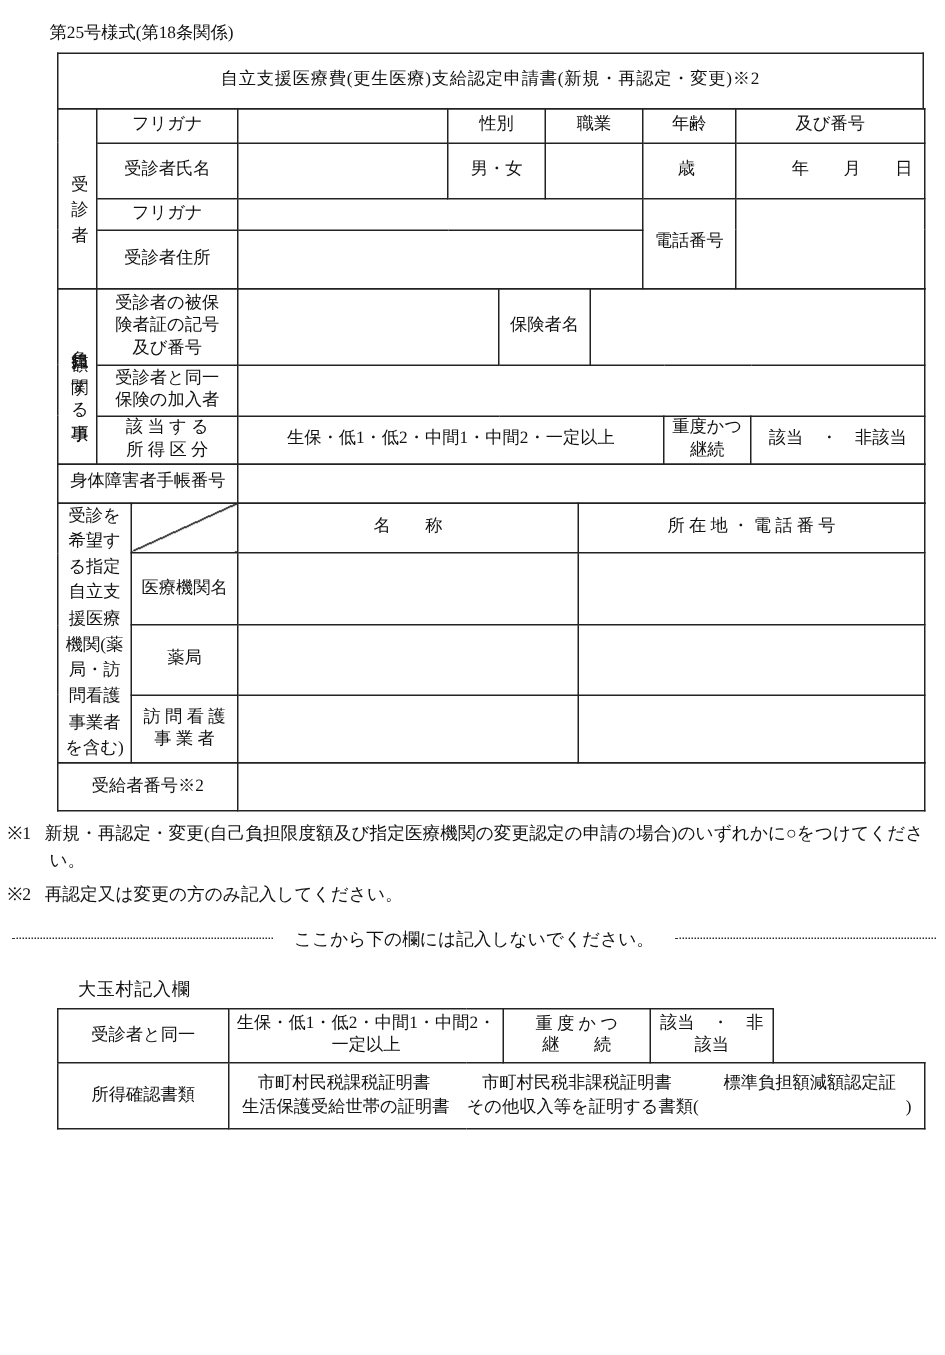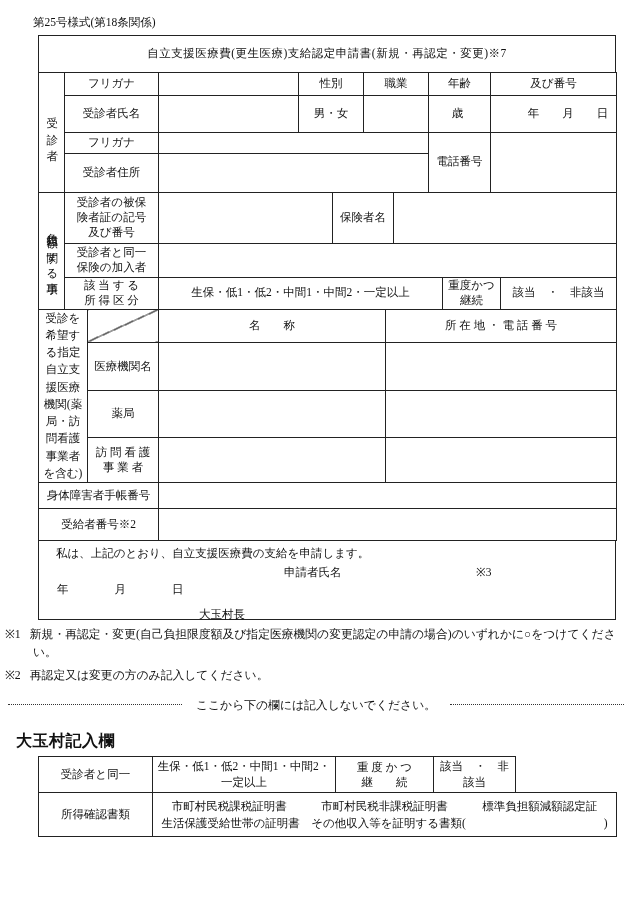--- a/index.html
+++ b/index.html
@@ -44,34 +44,34 @@
   }
   .decl-box .abs{position:absolute;white-space:pre;}
   .notes{margin:5px 0 0 5px;width:616px;font-size:11.8px;}
   .note{padding-left:28px;text-indent:-28px;margin-bottom:4px;line-height:1.55;}
   .note .marker{margin-right:9px;}
   .separator{
     display:flex;align-items:center;margin:14px 6px 0 8px;font-size:11.8px;
   }
   .separator .dots{flex:1;border-bottom:1.5px dotted #333;height:1px;transform:translateY(-2px);}
   .separator .sep-text{margin:0 14px;white-space:nowrap;}
-  .office-heading{margin:16px 0 5px 16px;font-weight:bold;font-size:16px;letter-spacing:0.5px;}
+  .office-heading{margin:16px 0 5px 52px;font-weight:normal;font-size:12px;letter-spacing:0.5px;}
   .docs-cell{text-align:left;padding:2px 5px;line-height:1.45;white-space:pre-line;}
 </style>
 </head>
 <body>
 
 <div class="form-number">第25号様式(第18条関係)</div>
 
 <div class="form-box">
 
   <table class="sect">
     <tbody>
         <tr>
-          <td class="title-cell">自立支援医療費(更生医療)支給認定申請書(新規・再認定・変更)※7</td>
+          <td class="title-cell">自立支援医療費(更生医療)支給認定申請書(新規・再認定・変更)※2</td>
         </tr>
   </tbody>
     </table>
 
   <table class="sect">
     <colgroup>
         <col style="width:26px">
         <col style="width:94px">
         <col style="width:140px">
         <col style="width:65px">
@@ -145,20 +145,33 @@
       <td colspan="3">生保・低1・低2・中間1・中間2・一定以上</td>
       <td class="pre">重度かつ
 継続</td>
       <td>該当　・　非該当</td>
     </tr>
   </tbody>
     </table>
 
   <table class="sect">
     <colgroup>
+        <col style="width:120px">
+        <col style="width:458px">
+      </colgroup>
+    <tbody>
+        <tr style="height:26px">
+      <td class="lab">身体障害者手帳番号</td>
+      <td class="blank"></td>
+    </tr>
+  </tbody>
+    </table>
+
+  <table class="sect">
+    <colgroup>
         <col style="width:49px">
         <col style="width:71px">
         <col style="width:227px">
         <col style="width:231px">
       </colgroup>
     <tbody>
         <tr style="height:23px">
       <td class="wraplab" rowspan="4">受診を希望する指定自立支援医療機関(薬局・訪問看護事業者を含む)</td>
       <td class="diag"></td>
       <td>名　　称</td>
@@ -182,47 +195,27 @@
     </tr>
   </tbody>
     </table>
 
   <table class="sect">
     <colgroup>
         <col style="width:120px">
         <col style="width:458px">
       </colgroup>
     <tbody>
-        <tr style="height:26px">
-      <td class="lab">身体障害者手帳番号</td>
-      <td class="blank"></td>
-    </tr>
-  </tbody>
-    </table>
-
-  <table class="sect">
-    <colgroup>
-        <col style="width:120px">
-        <col style="width:458px">
-      </colgroup>
-    <tbody>
         <tr style="height:32px">
       <td class="lab">受給者番号※2</td>
       <td class="blank"></td>
     </tr>
   </tbody>
     </table>
 
-  <div class="decl-box">
-    <div class="abs" style="left:17px;top:5px">私は、上記のとおり、自立支援医療費の支給を申請します。</div>
-    <div class="abs" style="left:245px;top:24px">申請者氏名</div>
-    <div class="abs" style="left:437px;top:24px">※3</div>
-    <div class="abs" style="left:18px;top:41px">年　　　　月　　　　日</div>
-    <div class="abs" style="left:160px;top:66px">大玉村長</div>
-  </div>
 
 </div>
 
 <div class="notes">
   <div class="note">
     <span class="marker">※1</span><span>新規・再認定・変更(自己負担限度額及び指定医療機関の変更認定の申請の場合)のいずれかに○をつけてください。</span>
   </div>
   <div class="note">
     <span class="marker">※2</span><span>再認定又は変更の方のみ記入してください。</span>
   </div>

